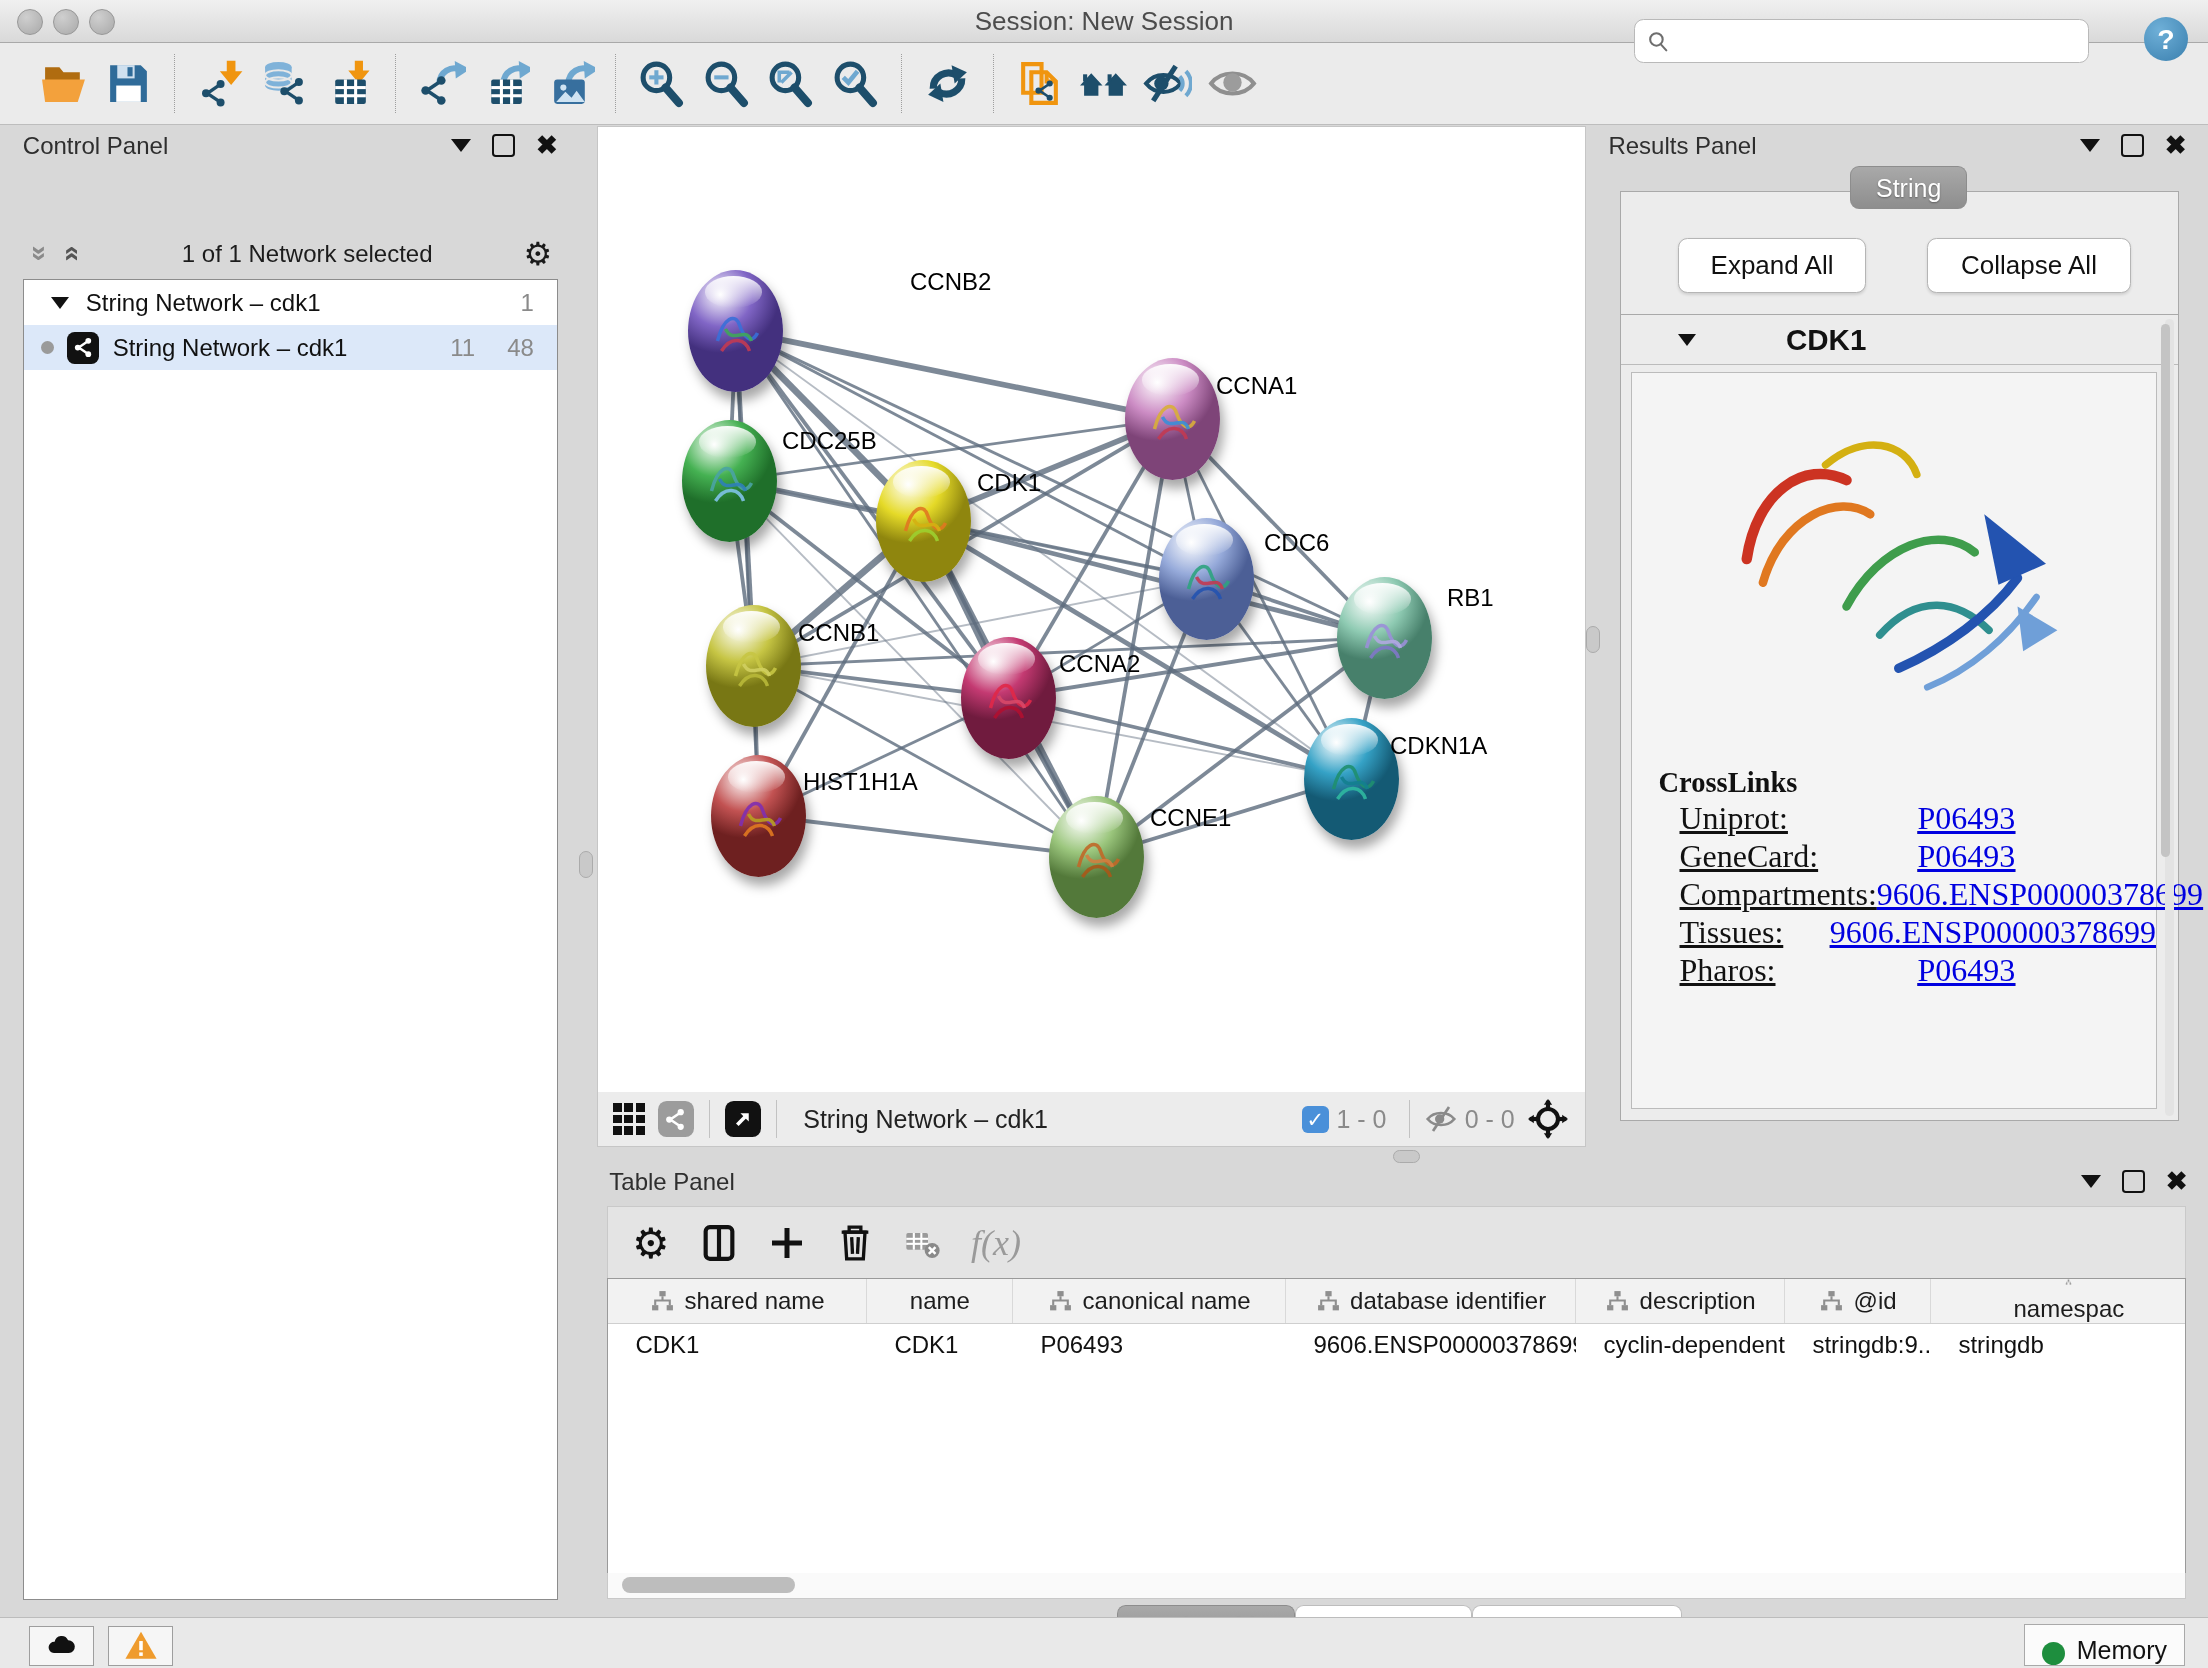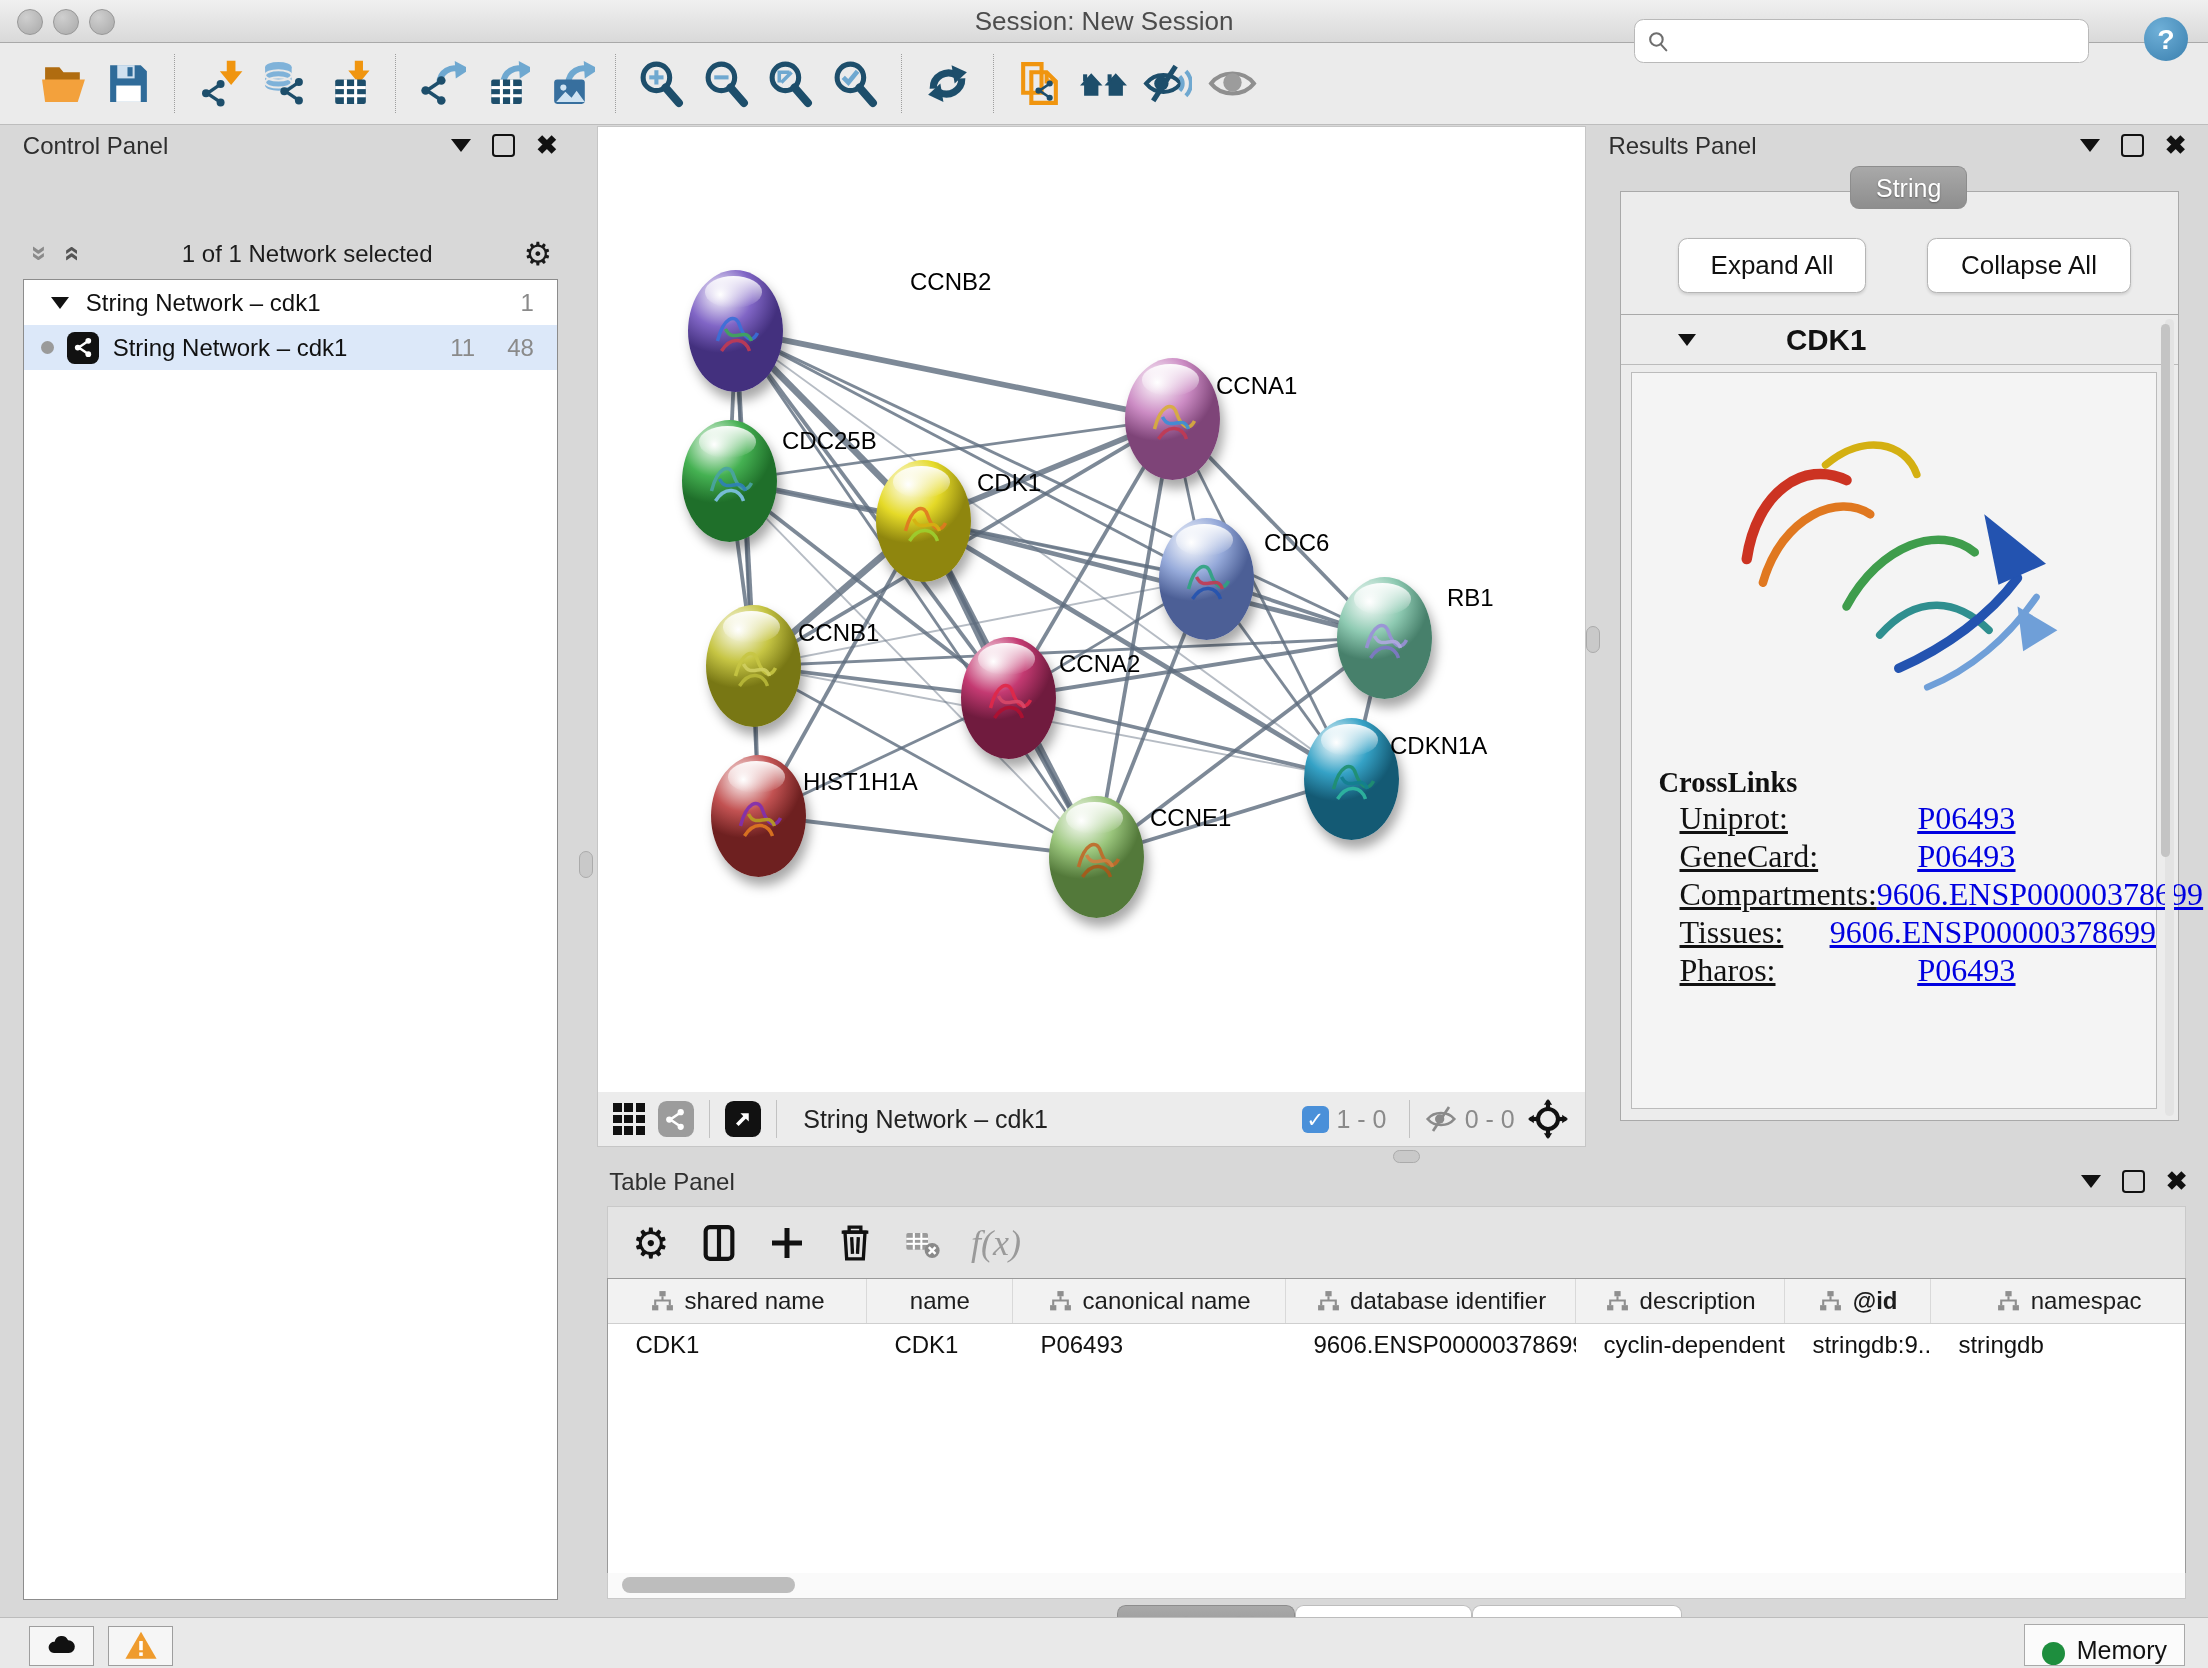--- a/index.html
+++ b/index.html
@@ -746,32 +746,32 @@
           <svg viewBox="0 0 48 48">
             <g fill="#8f8f8f">
               <rect x="18" y="4" width="12" height="10"></rect>
               <rect x="4" y="31" width="12" height="10"></rect>
               <rect x="32" y="31" width="12" height="10"></rect>
             </g>
             <path d="M24 14v8M10 31v-9h28v9" stroke="#8f8f8f" stroke-width="4" fill="none"></path>
           </svg>
           <span>description</span>
         </div>
-        <div class="col-h" style="width: 146px; font-weight: bold;">
+        <div class="col-h" style="width: 146px;">
           <svg viewBox="0 0 48 48">
             <g fill="#8f8f8f">
               <rect x="18" y="4" width="12" height="10"></rect>
               <rect x="4" y="31" width="12" height="10"></rect>
               <rect x="32" y="31" width="12" height="10"></rect>
             </g>
             <path d="M24 14v8M10 31v-9h28v9" stroke="#8f8f8f" stroke-width="4" fill="none"></path>
           </svg>
           <span>@id</span>
         </div>
-        <div class="col-h" style="width: 276px;">
+        <div class="col-h" style="width: 276px; flex-direction: column;">
           <svg viewBox="0 0 48 48">
             <g fill="#8f8f8f">
               <rect x="18" y="4" width="12" height="10"></rect>
               <rect x="4" y="31" width="12" height="10"></rect>
               <rect x="32" y="31" width="12" height="10"></rect>
             </g>
             <path d="M24 14v8M10 31v-9h28v9" stroke="#8f8f8f" stroke-width="4" fill="none"></path>
           </svg>
           <span>namespac</span>
         </div>

